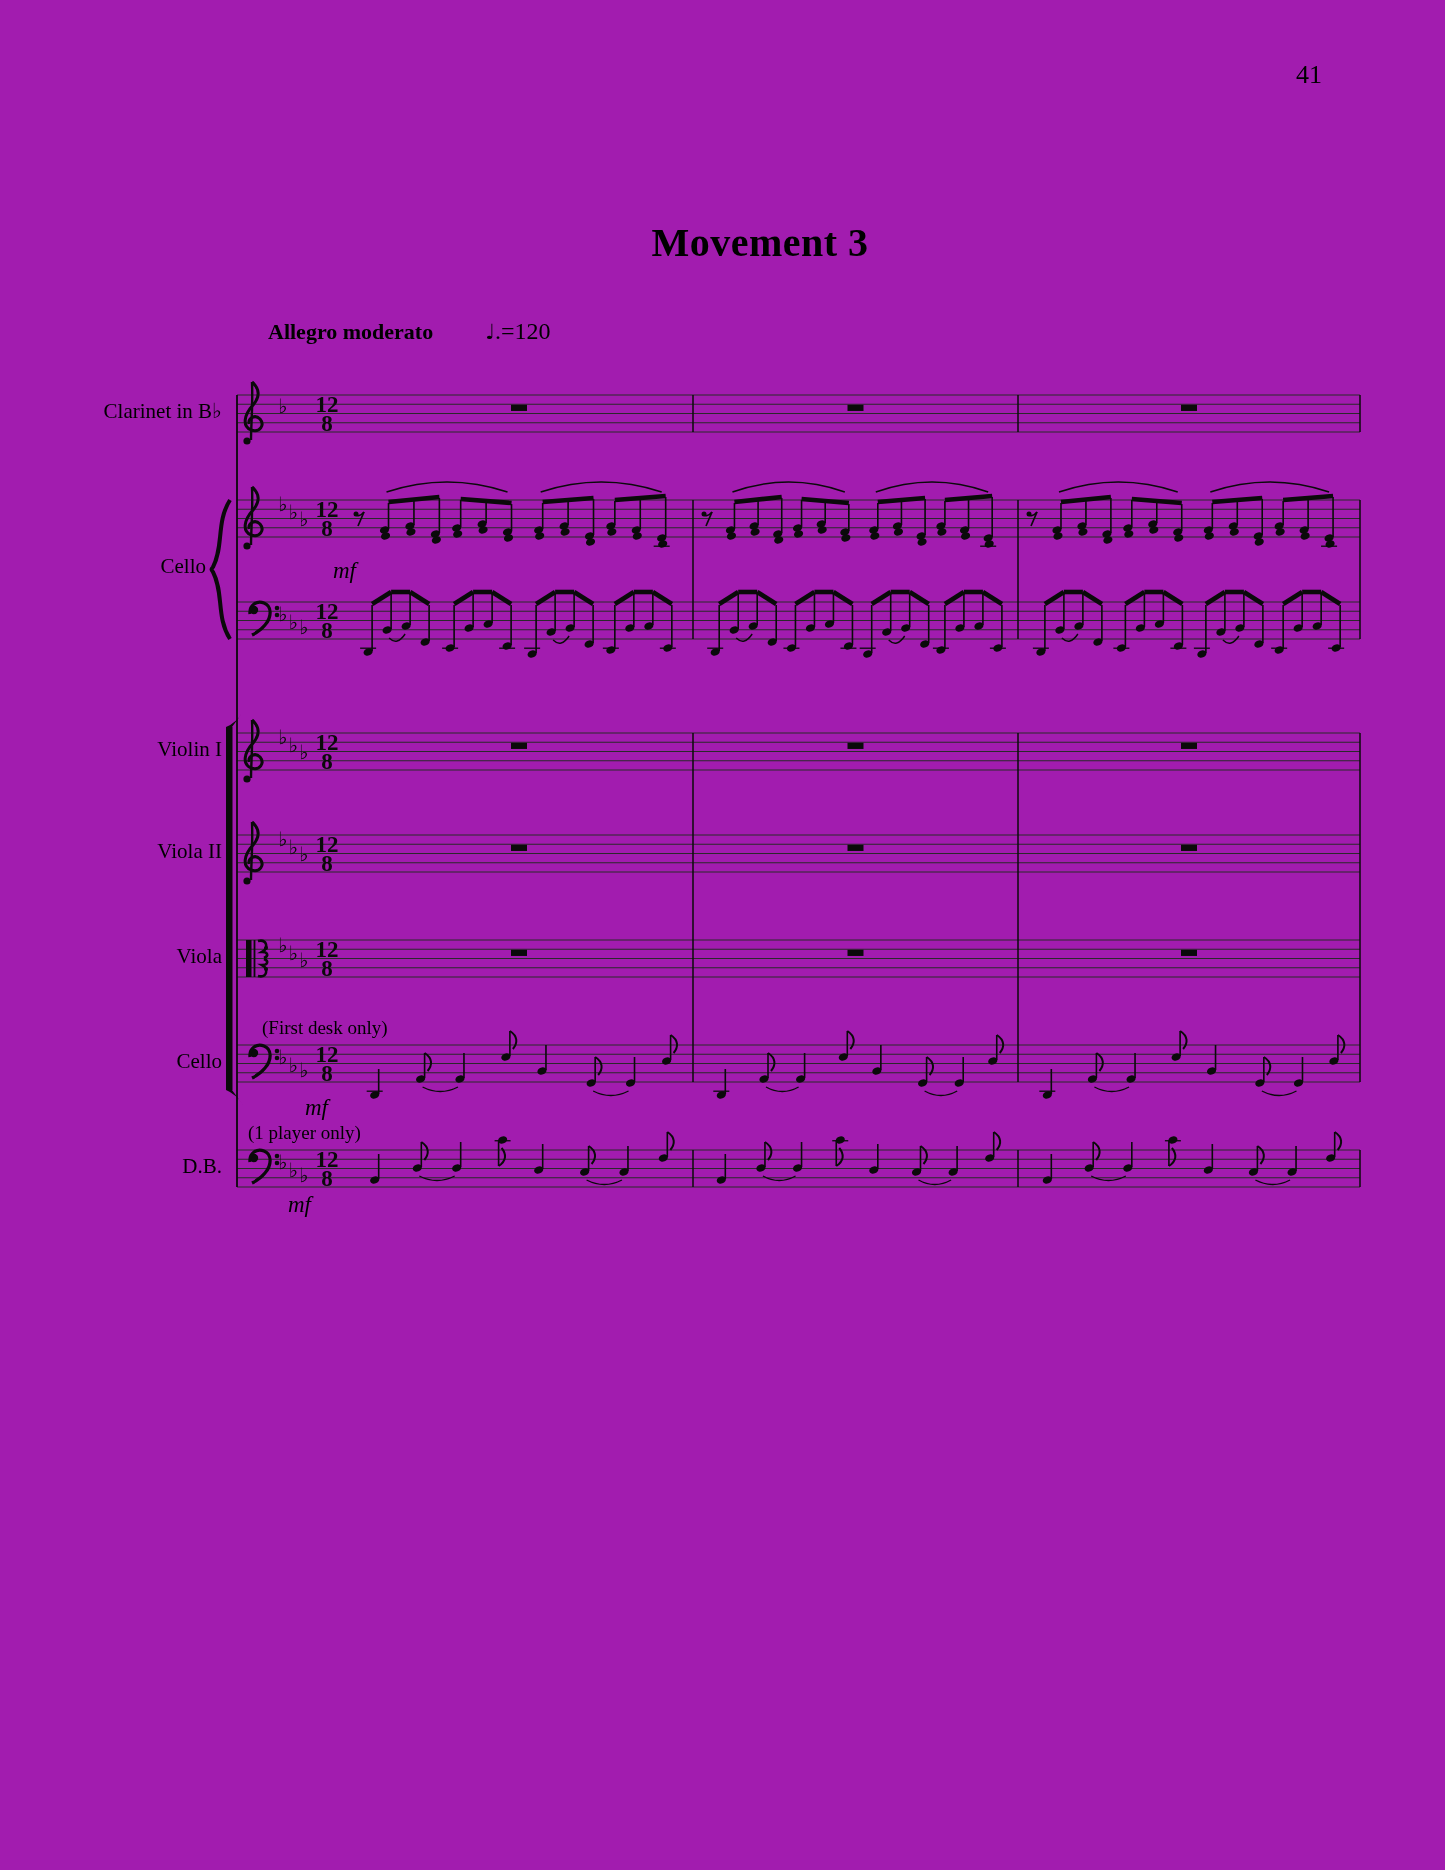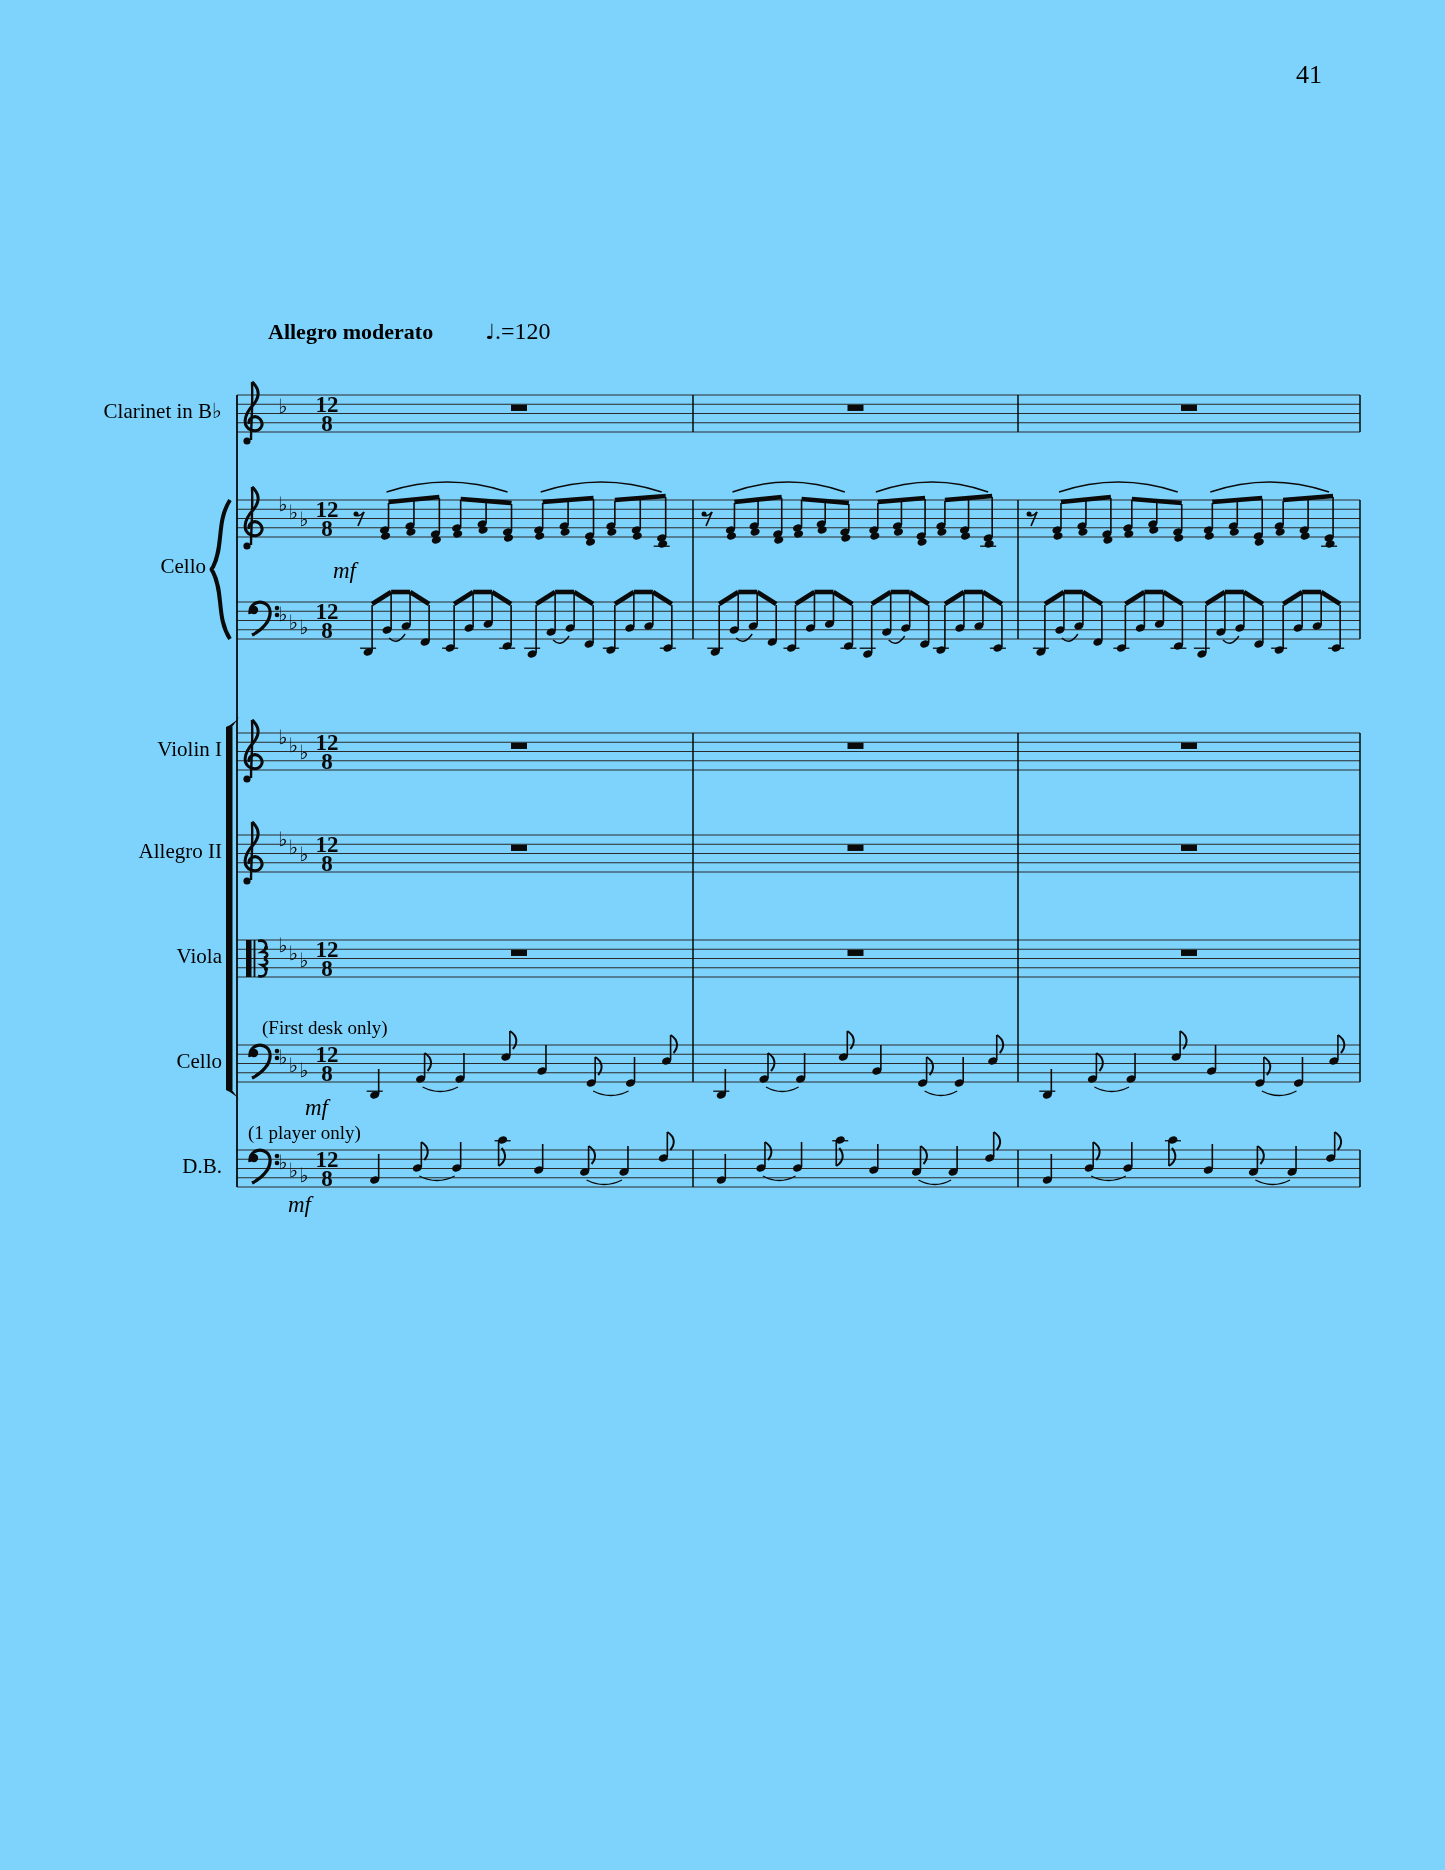--- a/index.html
+++ b/index.html
@@ -1,35 +1,36 @@
 <!DOCTYPE html>
 <html><head>
 <meta charset="utf-8">
 <style>
   html,body{margin:0;padding:0;background:#e8e8e8;}
-  .page{position:relative;width:1445px;height:1870px;background:#7dd3fc;
+  .page{position:relative;width:1445px;height:1870px;background:#a21caf;
         font-family:"Liberation Serif",serif;color:#000;overflow:hidden;margin:0 auto;}
   .page-number{position:absolute;left:1296px;top:60px;font-size:26px;}
   .title{position:absolute;left:585px;top:219px;width:350px;text-align:center;
          font-size:40px;font-weight:bold;letter-spacing:.5px;}
   .tempo{position:absolute;left:268px;top:318px;display:flex;align-items:baseline;}
   .tempo-text{font-weight:bold;font-size:22px;}
   .tempo-note{margin-left:52px;font-family:"DejaVu Sans",sans-serif;font-size:21px;}
   .tempo-value{font-size:24px;}
   .inst-label{position:absolute;font-size:21px;white-space:nowrap;text-align:right;}
   .annotation{position:absolute;font-size:19px;white-space:nowrap;margin-top:8px;}
   .dyn{position:absolute;font-size:23px;font-weight:normal;font-style:italic;
        font-family:"Liberation Serif",serif;}
   svg{position:absolute;left:0;top:0;}
 </style>
 </head>
 <body>
 
 <div class="page">
   <div class="page-number">41</div>
+  <div class="title">Movement 3</div>
   <div class="tempo">
     <span class="tempo-text">Allegro moderato</span>
     <span class="tempo-note">♩</span>
     <span class="tempo-value">.=120</span>
   </div>
   <svg id="score-svg" width="1445" height="1870">
       <line x1="237" y1="395" x2="1360" y2="395" stroke="#2a2a2a" stroke-width="1.15"></line>
       <line x1="237" y1="404.25" x2="1360" y2="404.25" stroke="#2a2a2a" stroke-width="1.15"></line>
       <line x1="237" y1="413.5" x2="1360" y2="413.5" stroke="#2a2a2a" stroke-width="1.15"></line>
       <line x1="237" y1="422.75" x2="1360" y2="422.75" stroke="#2a2a2a" stroke-width="1.15"></line>
@@ -616,21 +617,21 @@
       <line x1="1296.04" y1="1171" x2="1296.04" y2="1146" stroke="#0a0a0a" stroke-width="1.6"></line>
       <path d="M 1255.4,1180 Q 1272.72,1189 1290.04,1180" stroke="#0a0a0a" stroke-width="1.4" fill="none"></path>
       <ellipse cx="1330.68" cy="1158" rx="4.7" ry="3.5" transform="rotate(-20 1330.68 1158)" fill="#0a0a0a"></ellipse>
       <line x1="1334.68" y1="1157" x2="1334.68" y2="1132" stroke="#0a0a0a" stroke-width="1.6"></line>
       <path d="M 1334.68,1132 C 1342.68,1137 1342.68,1144 1337.68,1150" stroke="#0a0a0a" stroke-width="2" fill="none"></path>
     </svg>
   <div id="overlay">
       <div class="inst-label" style="right: 1223px; top: 399px;">Clarinet in B♭</div>
       <div class="dyn" style="left: 333px; top: 558px;">mf</div>
       <div class="inst-label" style="right: 1223px; top: 737px;">Violin I</div>
-      <div class="inst-label" style="right: 1223px; top: 839px;">Allegro II</div>
+      <div class="inst-label" style="right: 1223px; top: 839px;">Viola II</div>
       <div class="inst-label" style="right: 1223px; top: 944px;">Viola</div>
       <div class="inst-label" style="right: 1223px; top: 1049px;">Cello</div>
       <div class="annotation" style="left: 262px; top: 1009px;">(First desk only)</div>
       <div class="dyn" style="left: 305px; top: 1095px;">mf</div>
       <div class="inst-label" style="right: 1223px; top: 1154px;">D.B.</div>
       <div class="annotation" style="left: 248px; top: 1114px; text-align: center;">(1 player only)</div>
       <div class="dyn" style="left: 288px; top: 1192px;">mf</div>
       <div class="inst-label" style="right: 1239px; top: 554px;">Cello</div>
     </div>
 </div>

